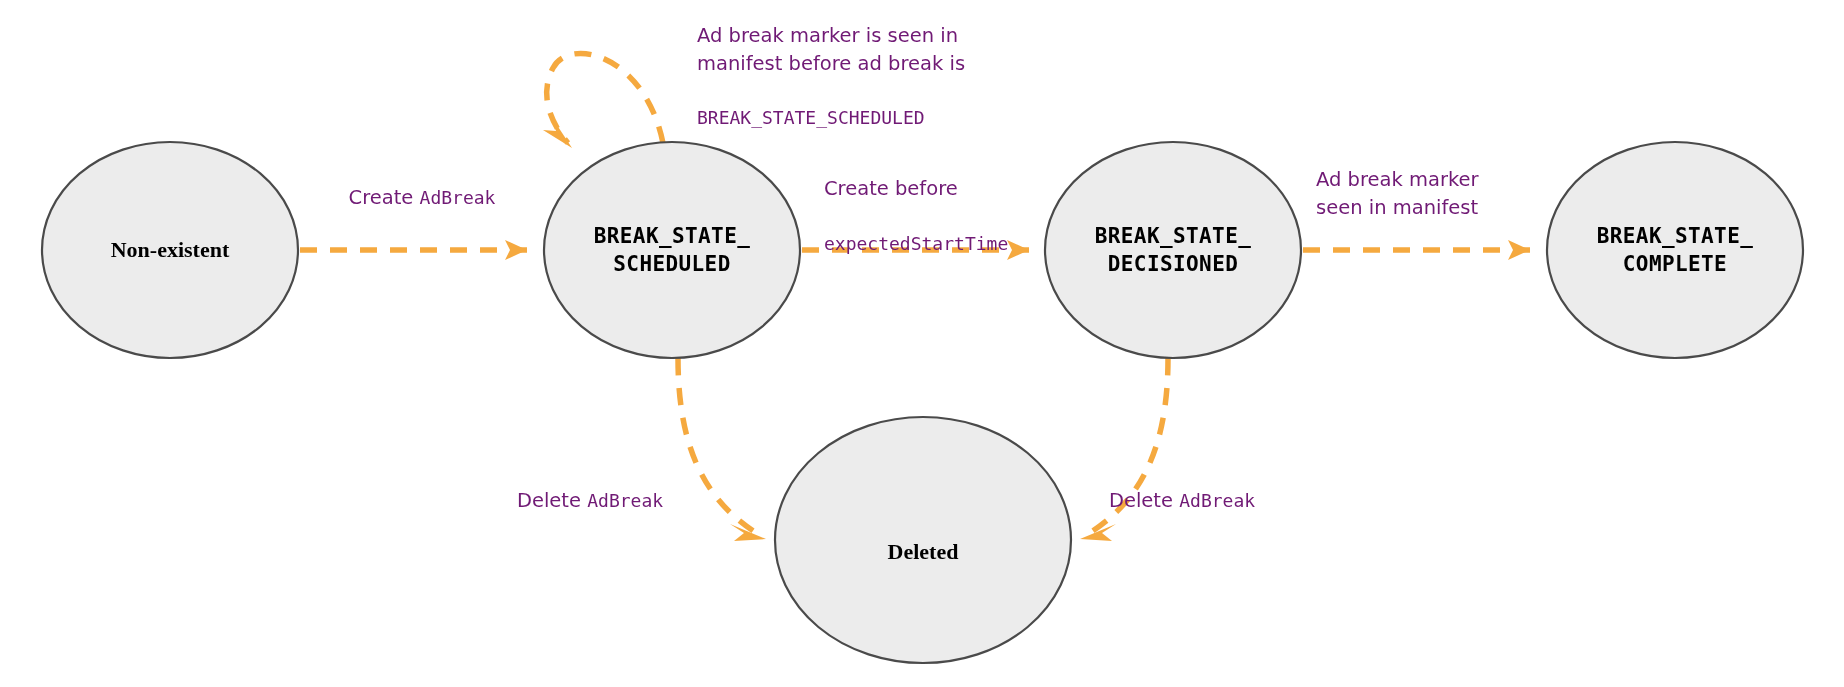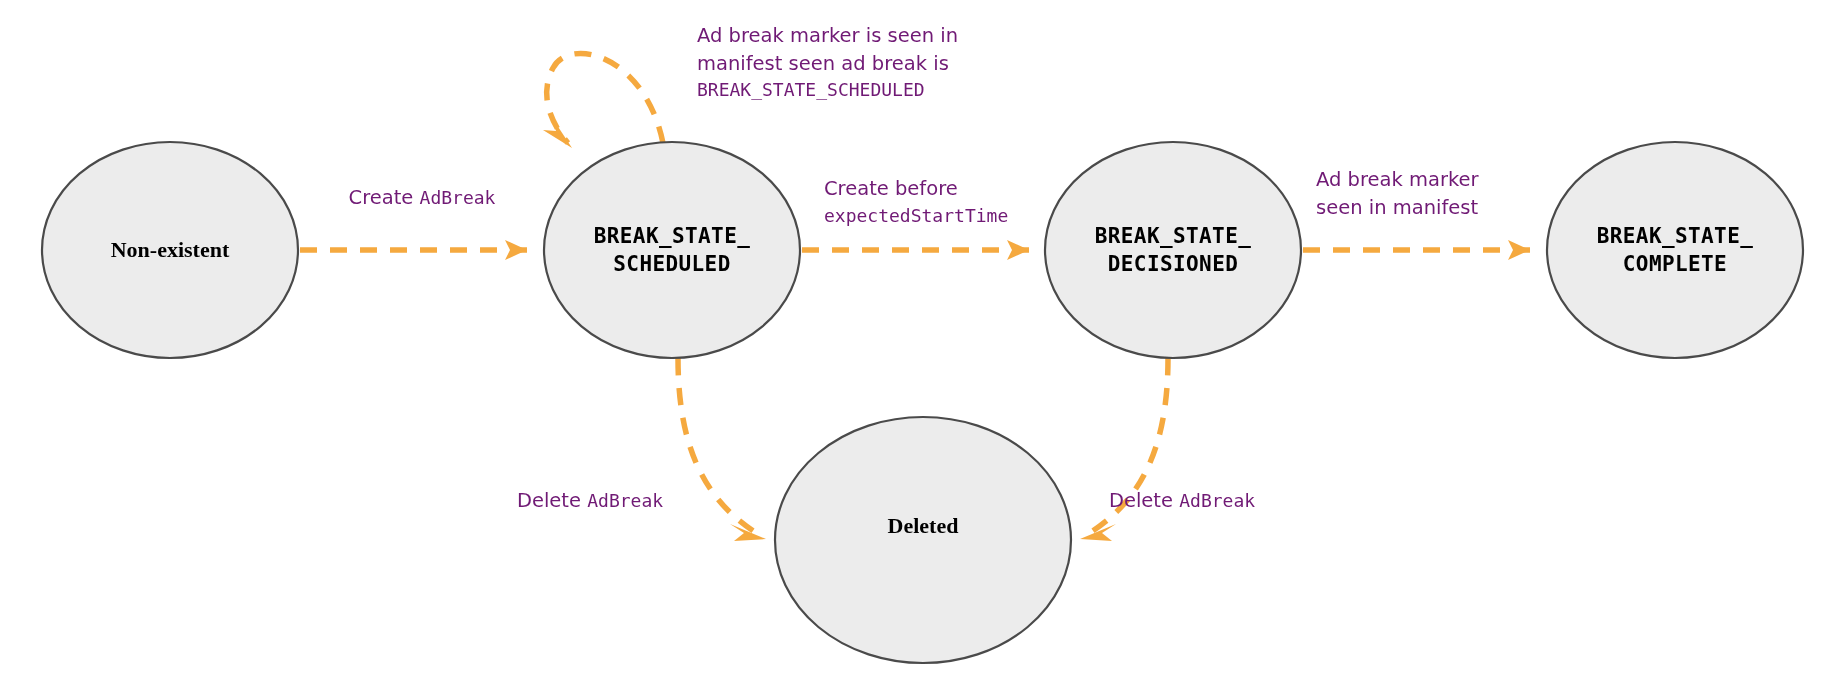--- a/index.html
+++ b/index.html
@@ -69,20 +69,21 @@
     line-height: 1.42;
     white-space: nowrap;
   }
   .edge-label .s {
     font-family: "DejaVu Sans", "Liberation Sans", sans-serif;
     font-size: 19.5px;
   }
   .edge-label .m {
     font-family: "DejaVu Sans Mono", "Liberation Mono", monospace;
     font-size: 18px;
+    margin-top: 28px;
   }
   .lbl-center { transform: translate(-50%, -50%); text-align: left; }
   .lbl-left   { text-align: left; }
 </style>
 </head>
 <body>
 
 <div id="diagram-root">
 
   <svg class="canvas" viewBox="0 0 1844 687" xmlns="http://www.w3.org/2000/svg">
@@ -124,29 +125,29 @@
     <ellipse class="node-ellipse" cx="923" cy="540" rx="148" ry="123"></ellipse>
   </svg>
 
   <div class="node-label sans" style="left:170px; top:250px;">Non-existent</div>
   <div class="node-label mono" style="left:672px; top:250px;">BREAK_STATE_
 SCHEDULED</div>
   <div class="node-label mono" style="left:1173px; top:250px;">BREAK_STATE_
 DECISIONED</div>
   <div class="node-label mono" style="left:1675px; top:250px;">BREAK_STATE_
 COMPLETE</div>
-  <div class="node-label sans" style="left:923px; top:526px;">Deleted</div>
+  <div class="node-label sans" style="left:923px; top:552px;">Deleted</div>
 
   <div class="edge-label lbl-center" style="left:422px; top:198px;">
     <span class="s">Create </span><span class="m">AdBreak</span>
   </div>
 
   <div class="edge-label lbl-left" style="left:697px; top:22px;">
     <div class="s">Ad break marker is seen in</div>
-    <div class="s">manifest seen ad break is</div>
+    <div class="s">manifest before ad break is</div>
     <div class="m">BREAK_STATE_SCHEDULED</div>
   </div>
 
   <div class="edge-label lbl-left" style="left:824px; top:175px;">
     <div class="s">Create before</div>
     <div class="m">expectedStartTime</div>
   </div>
 
   <div class="edge-label lbl-left" style="left:1316px; top:166px;">
     <div class="s">Ad break marker</div>

